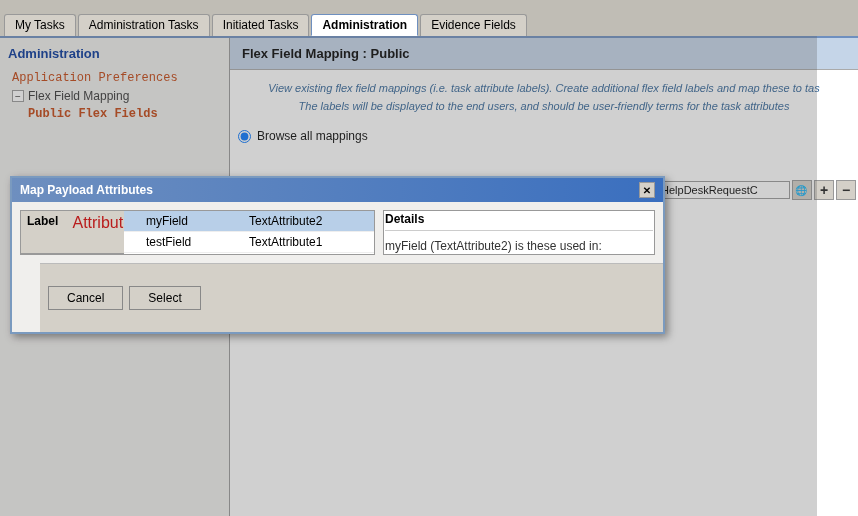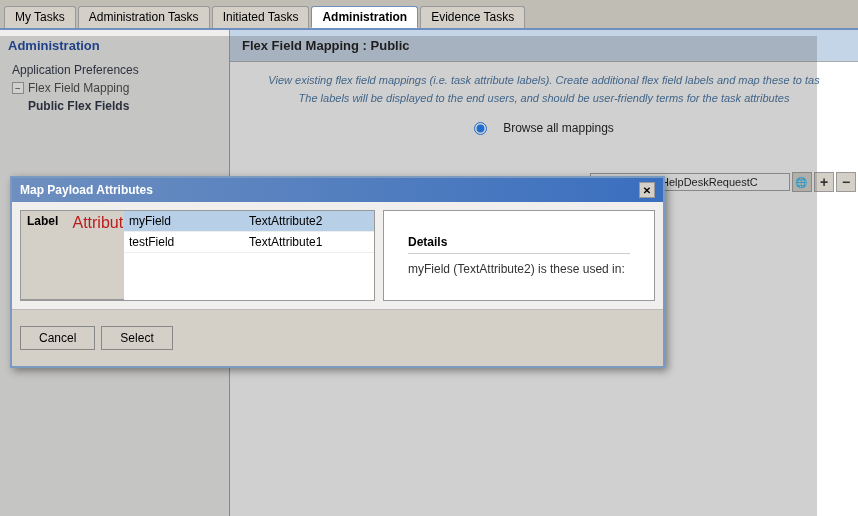--- a/index.html
+++ b/index.html
@@ -3,21 +3,21 @@
   <meta charset="utf-8">
   <style>
     * { box-sizing: border-box; margin: 0; padding: 0; font-family: Arial, sans-serif; font-size: 12px; }
     body { width: 858px; height: 516px; background: #d4d0c8; overflow: hidden; }
 
     
     .tab-bar {
       display: flex;
       background: #c0bdb5;
       border-bottom: 2px solid #6e8fbf;
-      padding-top: 6px;
+      padding-top: 14px;
       padding-left: 4px;
       gap: 2px;
     }
     .tab {
       padding: 3px 10px;
       background: #d4d0c8;
       border: 1px solid #999;
       border-bottom: none;
       cursor: pointer;
       color: #000;
@@ -69,25 +69,26 @@
       border: 1px solid #999;
       width: 12px;
       height: 12px;
       display: inline-flex;
       align-items: center;
       justify-content: center;
       background: #fff;
       cursor: pointer;
     }
     .sidebar-link {
-      color: #0f172a;
+      color: #c2410c;
       text-decoration: none;
       cursor: pointer;
       padding: 2px 4px;
       display: block;
+      font-family: Liberation Mono, monospace;
     }
     .sidebar-link.bold { font-weight: bold; padding-left: 20px; }
 
     
     .right-content {
       flex: 1;
       background: #ffffff;
       padding: 0;
       position: relative;
     }
@@ -106,23 +107,22 @@
       text-align: center;
     }
     .flex-field-body .info-text {
       color: #336699;
       font-style: italic;
       font-size: 11px;
     }
     .radio-row {
       display: flex;
       align-items: center;
-      gap: 16px;
+      gap: 6px;
       padding: 4px 8px;
-      justify-content: center;
     }
     .url-bar {
       position: absolute;
       top: 140px;
       right: 0;
       display: flex;
       align-items: center;
       gap: 2px;
       padding: 2px;
     }
@@ -234,80 +234,81 @@
       font-weight: normal;
       font-size: 16px;
       color: #b91c1c;
     }
     .modal-table-rows {
       flex: 1;
       overflow-y: auto;
     }
     .modal-table-row {
       display: flex;
-      padding: 3px 5px;
+      padding: 3px 22px;
       cursor: pointer;
       border-bottom: 1px solid #eee;
     }
     .modal-table-row.selected { background: #b8cfe8; }
     .modal-table-cell {
       width: 50%;
       font-size: 12px;
       color: #000;
     }
 
     
     .modal-details-panel {
       flex: 1;
       border: 1px solid #999;
       background: #fff;
-      padding: 24px;
+      padding: 1px;
     }
     .modal-details-title {
       font-weight: bold;
       font-size: 12px;
       color: #000;
       margin-bottom: 8px;
       border-bottom: 1px solid #ccc;
       padding-bottom: 4px;
     }
     .modal-details-text {
       font-size: 12px;
       color: #333;
     }
 
     
     .modal-footer {
-      padding: 16px 8px;
+      padding: 22px 8px;
       border-top: 1px solid #bbb;
       display: flex;
       gap: 6px;
       background: #d4d0c8;
       justify-content: flex-start;
+      margin-left: 28px;
     }
     .footer-btn {
       padding: 4px 18px;
       background: #d4d0c8;
       border: 1px solid #888;
       cursor: pointer;
       font-size: 12px;
       color: #000;
       min-width: 70px;
       text-align: center;
     }
   </style>
 </head>
 <body>
 
 <div class="tab-bar">
   <div class="tab">My Tasks</div>
   <div class="tab">Administration Tasks</div>
   <div class="tab">Initiated Tasks</div>
   <div class="tab active">Administration</div>
-  <div class="tab">Evidence Tasks</div>
+  <div class="tab">Evidence Fields</div>
 </div>
 
 <div class="main-content">
 
   <div class="sidebar">
     <div class="sidebar-title">Administration</div>
     <a class="sidebar-link">Application Preferences</a>
     <div class="sidebar-item section">
       <span class="minus">−</span>
       <span>Flex Field Mapping</span>

